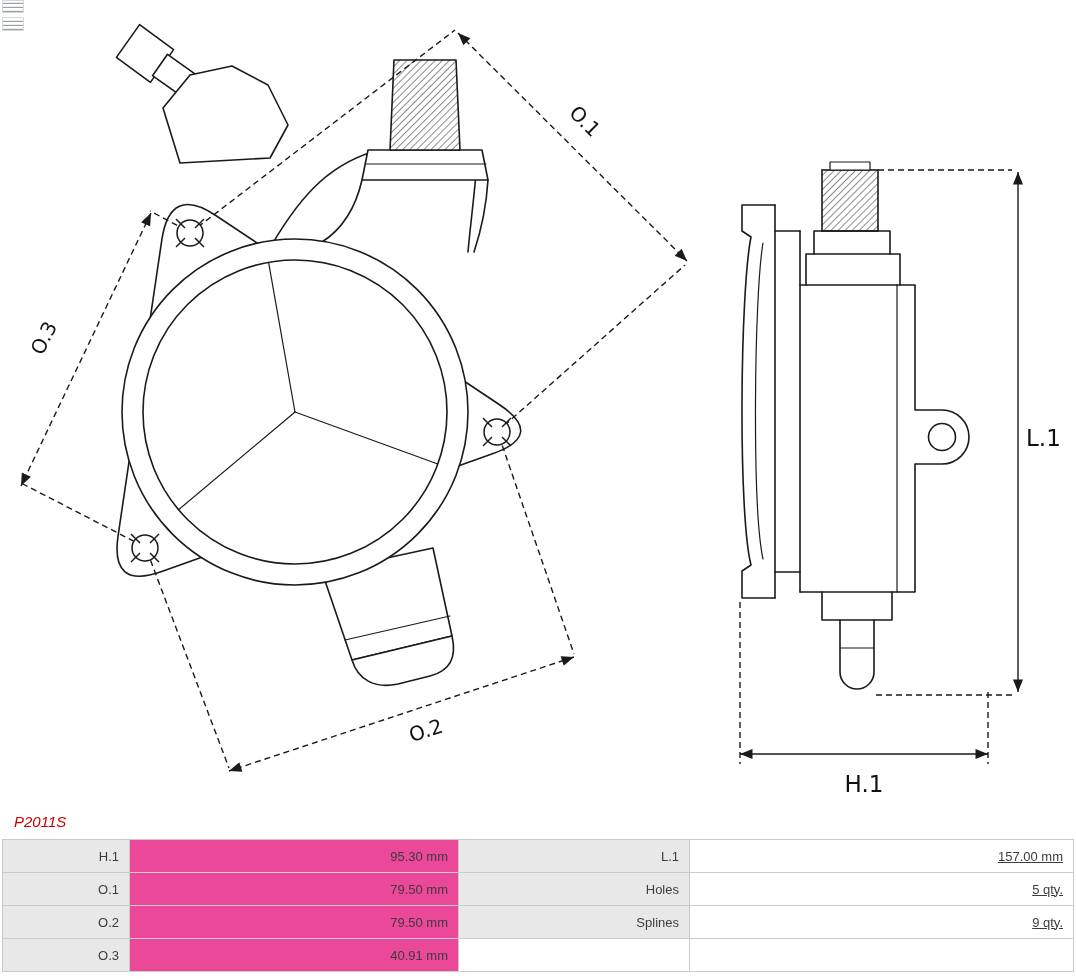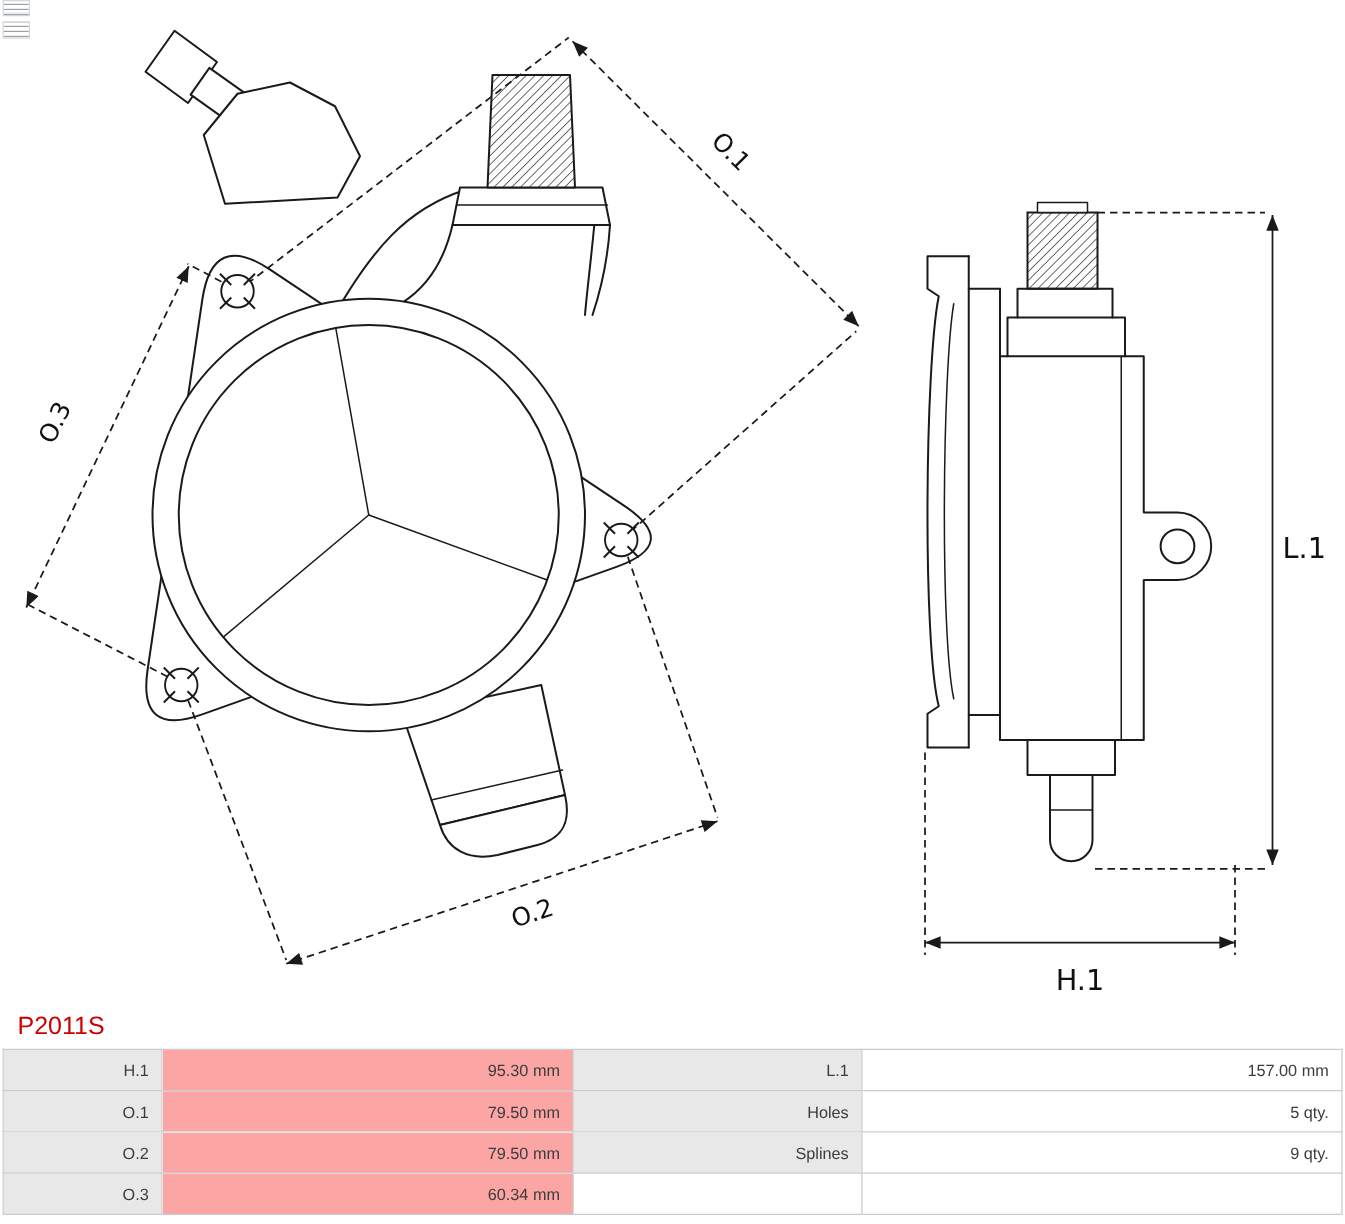--- a/index.html
+++ b/index.html
@@ -20,43 +20,44 @@
   .fill { fill:#fff; stroke:#1a1a1a; stroke-width:1.6; stroke-linejoin:round; }
   .fillonly { fill:#fff; stroke:none; }
   .ln { fill:none; stroke:#1a1a1a; stroke-width:1.6; stroke-linejoin:round; stroke-linecap:round; }
   .thin { stroke-width:1.2; }
   .dash { fill:none; stroke:#1a1a1a; stroke-width:1.4; stroke-dasharray:6 4; }
   .dim { fill:none; stroke:#1a1a1a; stroke-width:1.4; }
   .dimlabel { font:20px "DejaVu Sans", sans-serif; fill:#111; }
   .dimlabel-lg { font:23px "DejaVu Sans", sans-serif; fill:#111; }
   .part-number {
     margin:6px 0 8px 14px;
-    font-size:20px; line-height:19px;
+    font-size:15px; line-height:19px;
     color:#cc0000;
+    font-style:italic;
   }
   table.spec-table {
     margin-left:2px;
     width:1072px;
     border-collapse:collapse;
     table-layout:fixed;
     font-size:13px;
     color:#3c3c3c;
   }
   table.spec-table td {
     border:1px solid #cbcbcb;
     height:32px;
     padding:0 10px;
     text-align:right;
     overflow:hidden;
     white-space:nowrap;
   }
   td.lbl  { background:#e8e8e8; width:106px; }
-  td.val1 { background:#fca5a5;    width:308px; }
+  td.val1 { background:#ec4899;    width:308px; }
   td.lbl2 { background:#e8e8e8; width:210px; }
-  td.val2 { background:#fff; }
+  td.val2 { background:#fff;text-decoration:underline; }
   tr.last td.lbl2, tr.last td.val2 { background:#fff; }
 </style>
 </head>
 <body>
 
 <div class="page">
 
   <div class="logo-mark" style="top:0;"></div>
   <div class="logo-mark second"></div>
 
@@ -186,20 +187,20 @@
         <td class="val2">5 qty.</td>
       </tr>
       <tr>
         <td class="lbl">O.2</td>
         <td class="val1">79.50 mm</td>
         <td class="lbl2">Splines</td>
         <td class="val2">9 qty.</td>
       </tr>
       <tr class="last">
         <td class="lbl">O.3</td>
-        <td class="val1">60.34 mm</td>
+        <td class="val1">40.91 mm</td>
         <td class="lbl2"></td>
         <td class="val2"></td>
       </tr>
     </tbody>
   </table>
 
 </div>
 
 </body></html>

